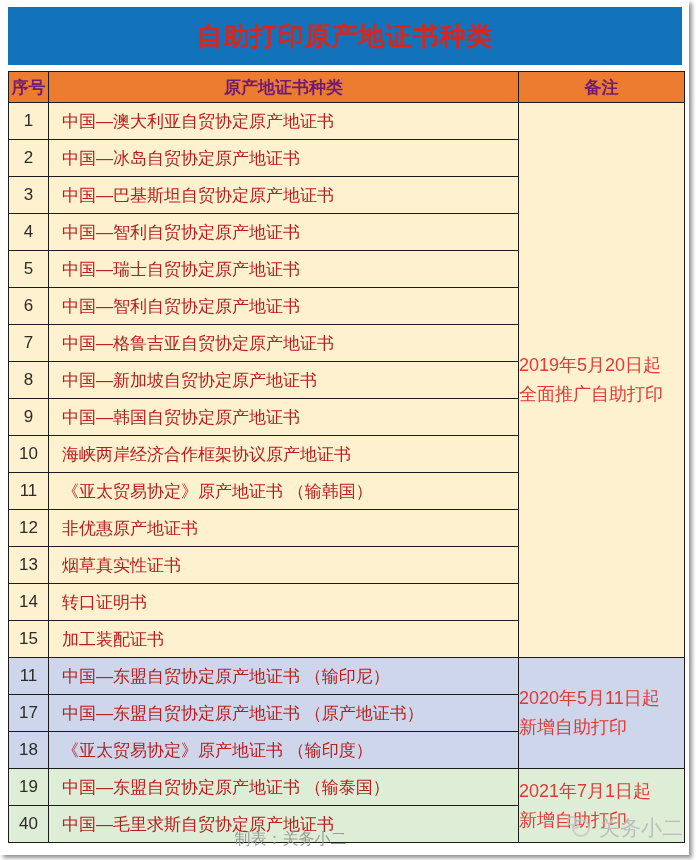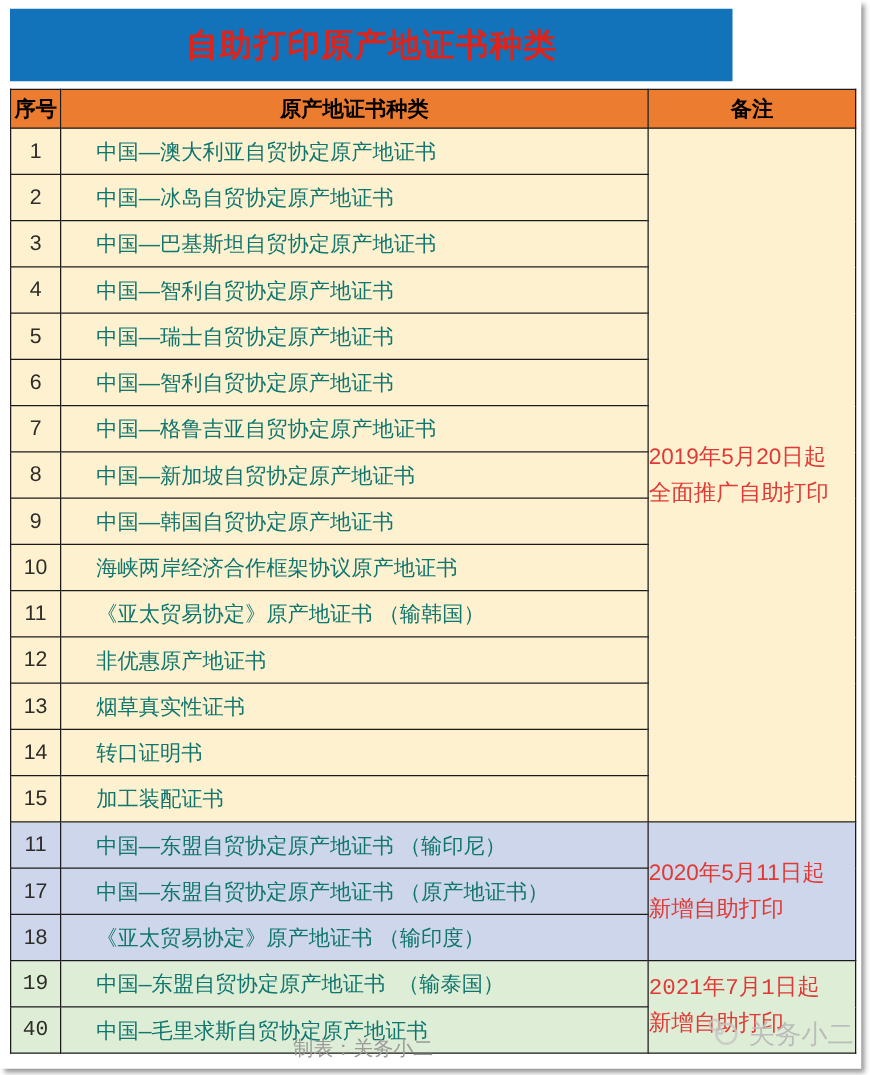--- a/index.html
+++ b/index.html
@@ -15,21 +15,21 @@
     position: relative;
     width: 689px;
     height: 855px;
     background: #ffffff;
     box-shadow: 3px 3px 4px rgba(60,60,60,0.55);
   }
   .title-bar {
     position: absolute;
     left: 8px;
     top: 7px;
-    width: 578px;
+    width: 674px;
     height: 58px;
     background: #1273BA;
     display: flex;
     align-items: center;
     justify-content: center;
   }
   .title-bar .title-text {
     color: #E02318;
     font-size: 26px;
     font-weight: bold;
@@ -45,48 +45,48 @@
   }
   .cert-table col.c-no   { width: 40px; }
   .cert-table col.c-name { width: 470px; }
   .cert-table col.c-rem  { width: 166px; }
   .cert-table th, .cert-table td {
     border: 1px solid #1b1b1b;
     padding: 0;
   }
   .cert-table th {
     background: #EC7C30;
-    color: #000000;
+    color: #701a75;
     font-size: 17px;
     font-weight: bold;
     height: 30px;
     text-align: center;
   }
   .cert-table td { height: 36px; }
   td.no {
     text-align: center;
     font-size: 17px;
     color: #2e2b28;
   }
   td.name {
-    padding-left: 28px;
+    padding-left: 13px;
     font-size: 17px;
-    color: #0f766e;
+    color: #b91c1c;
   }
   td.remark {
     text-align: left;
     vertical-align: middle;
     color: #E03A36;
     font-size: 18px;
     line-height: 29px;
     margin-left: 24px;
   }
   tr.g1 td { background: #FDF1D0; }
   tr.g2 td { background: #CDD6EB; }
-  tr.g3 td { background: #DEEDD5; font-family: Liberation Mono, monospace; }
+  tr.g3 td { background: #DEEDD5; }
   .footer-credit {
     position: absolute;
     left: 0;
     top: 829px;
     width: 581px;
     text-align: center;
     color: #9b9b9b;
     font-size: 16px;
   }
   .watermark {

